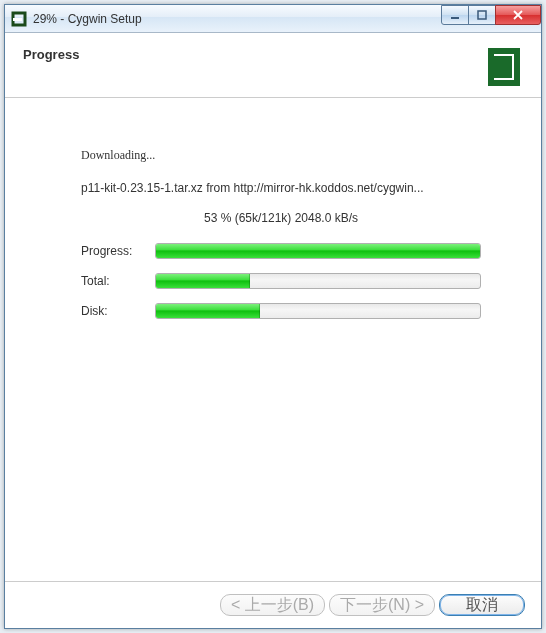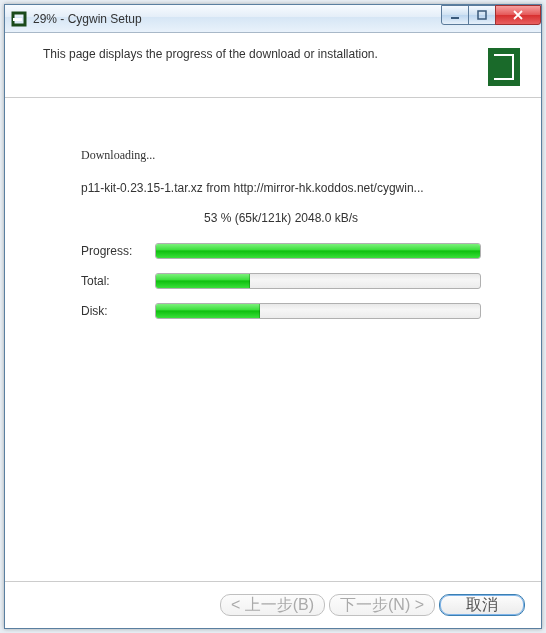--- a/index.html
+++ b/index.html
@@ -152,21 +152,21 @@
         <svg width="12" height="10" viewBox="0 0 12 10">
             <path d="M2 1 L10 9 M10 1 L2 9" stroke="#fff" stroke-width="1.8"></path>
           </svg>
       </div>
     </div>
   </div>
 
   <div class="content">
     <div class="header">
       <div class="header-text">
-        <div class="header-sub">This page displays the progress of the download or installation.</div>
+        <div class="header-title">Progress</div>
       </div>
       <div class="header-logo">
         <svg width="40" height="40" viewBox="0 0 40 40">
           <path d="M8 4 H34 V36 H8 V28 H26 V22 H8 V18 H26 V12 H8 Z" fill="none" stroke="#1a6a2a" stroke-width="6" stroke-linejoin="miter"></path>
         </svg>
       </div>
     </div>
 
     <div class="body">
       <div class="status-line">Downloading...</div>

